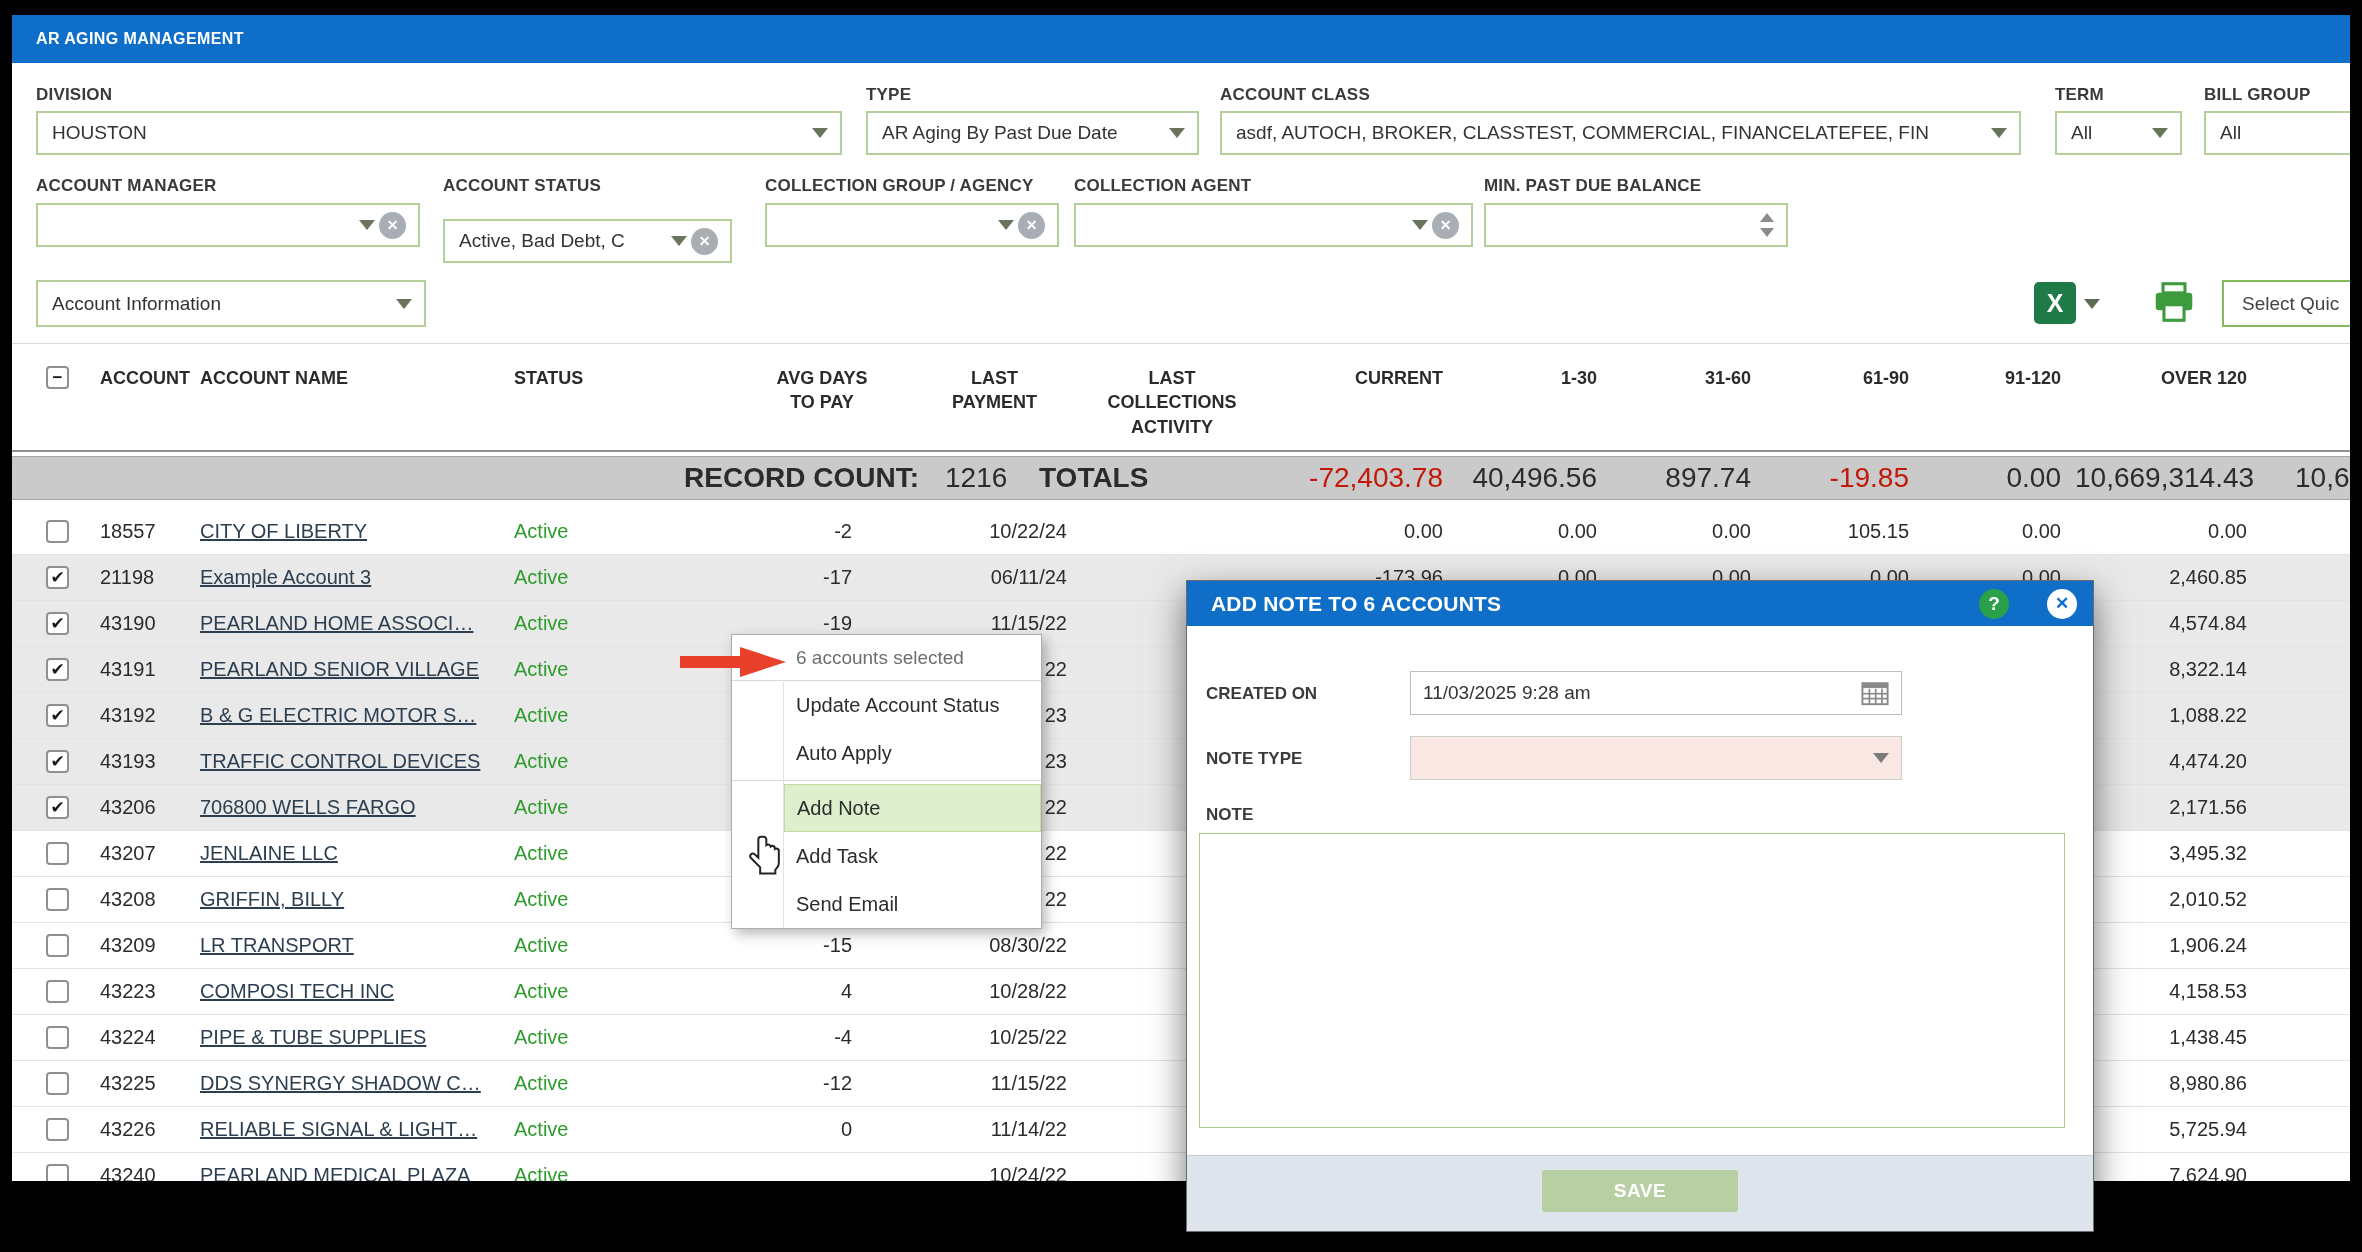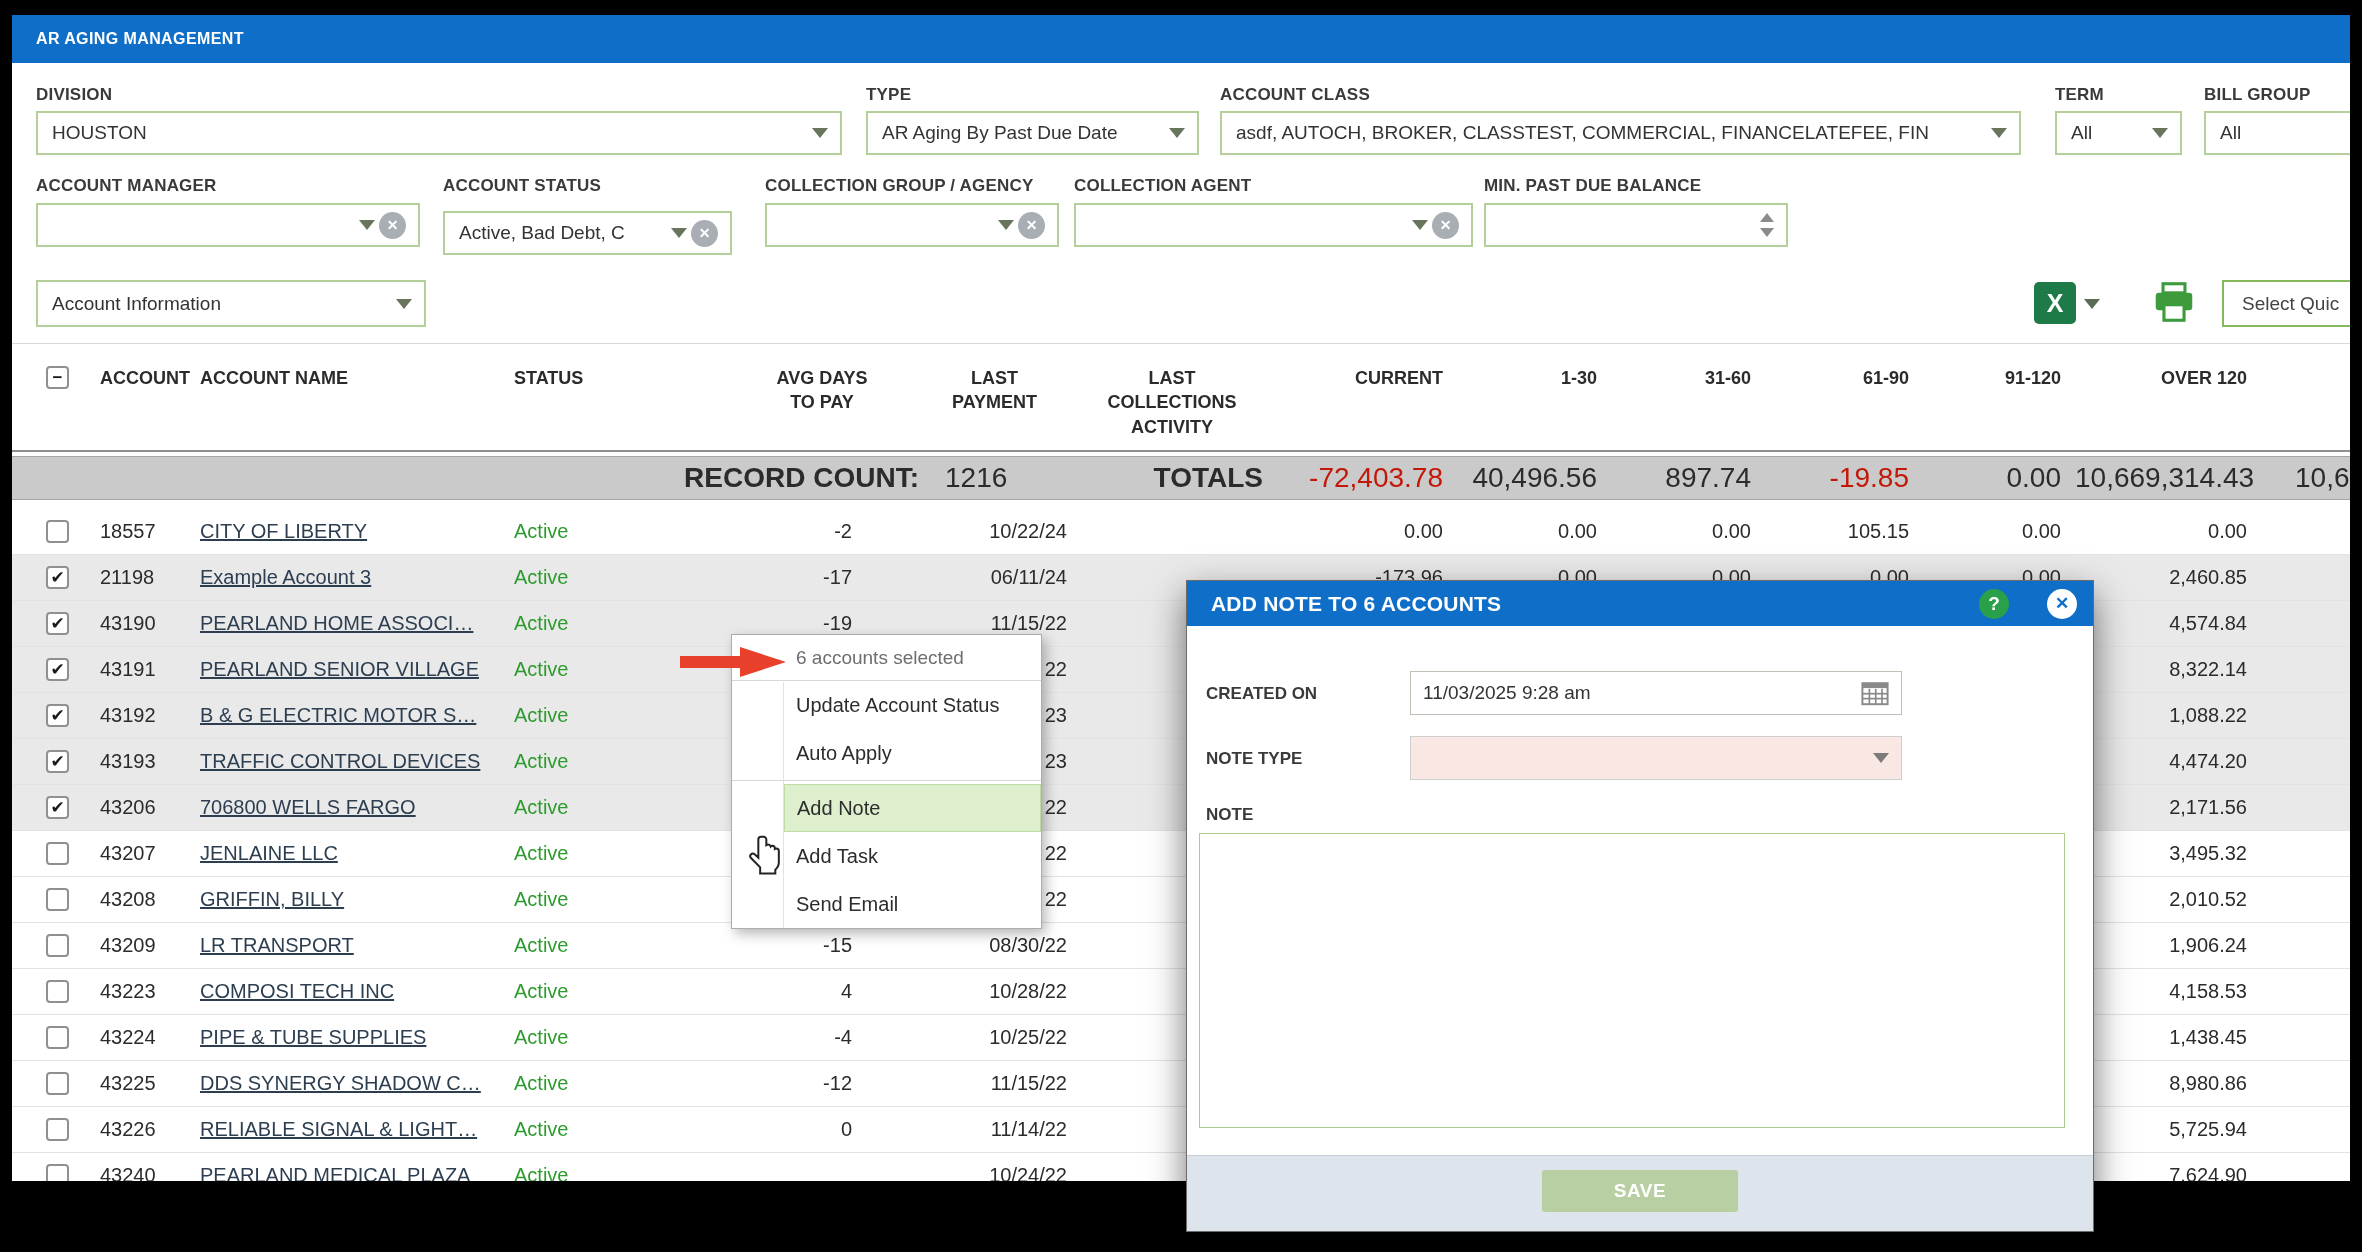--- a/index.html
+++ b/index.html
@@ -151,21 +151,21 @@
     </div>
 
     <div class="flabel" style="left:24px;top:161px">ACCOUNT MANAGER</div>
     <div class="combo" style="left:24px;top:188px;width:384px">
       <span class="val"></span>
       <span class="arr"></span>
       <span class="clear">✕</span>
     </div>
 
     <div class="flabel" style="left:431px;top:161px">ACCOUNT STATUS</div>
-    <div class="combo" style="left:431px;top:196px;width:289px">
+    <div class="combo" style="left:431px;top:204px;width:289px">
       <span class="val">Active, Bad Debt, C</span>
       <span class="arr"></span>
       <span class="clear">✕</span>
     </div>
 
     <div class="flabel" style="left:753px;top:161px">COLLECTION GROUP / AGENCY</div>
     <div class="combo" style="left:753px;top:188px;width:294px">
       <span class="val"></span>
       <span class="arr"></span>
       <span class="clear">✕</span>
@@ -223,21 +223,21 @@
       <div class="hc c8 right">1-30</div>
       <div class="hc c9 right">31-60</div>
       <div class="hc c10 right">61-90</div>
       <div class="hc c11 right">91-120</div>
       <div class="hc c12 right">OVER 120</div>
     </div>
 
     <div class="totals">
       <div class="tc bold" style="width:907px;text-align:right">RECORD COUNT:</div>
       <div class="tc" style="width:120px;padding-left:26px">1216</div>
-      <div class="tc bold" style="width:224px;text-align:right">TOTALS</div>
+      <div class="tc bold" style="width:224px;">TOTALS</div>
       <div class="tc num neg" style="width:194px">-72,403.78</div>
       <div class="tc num" style="width:154px">40,496.56</div>
       <div class="tc num" style="width:154px">897.74</div>
       <div class="tc num neg" style="width:158px">-19.85</div>
       <div class="tc num" style="width:152px">0.00</div>
       <div class="tc num" style="width:186px">10,669,314.43</div>
       <div class="tc" style="width:89px;padding-left:34px">10,63</div>
     </div>
 
     <div class="rows">

